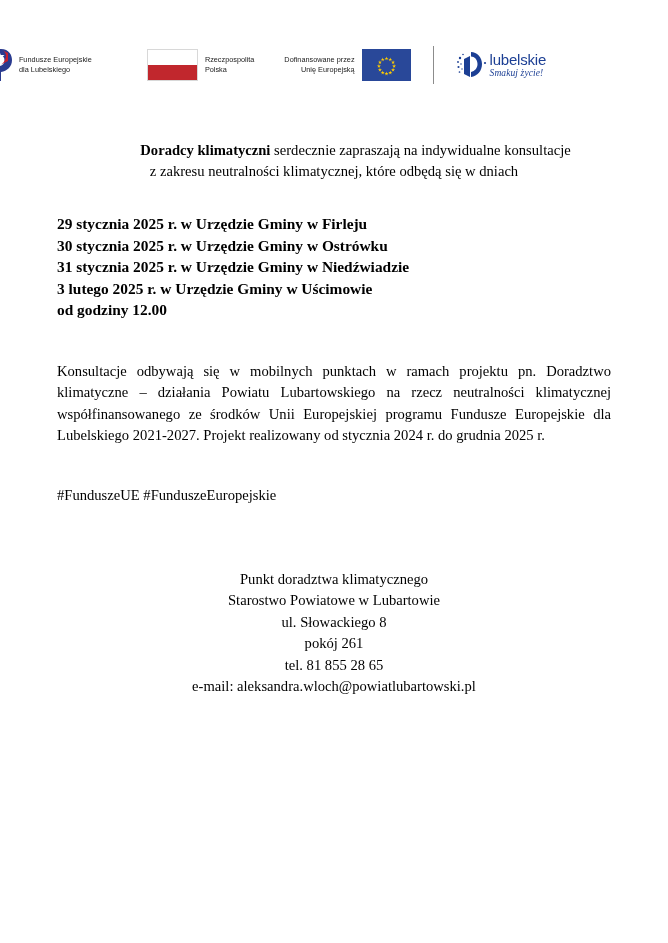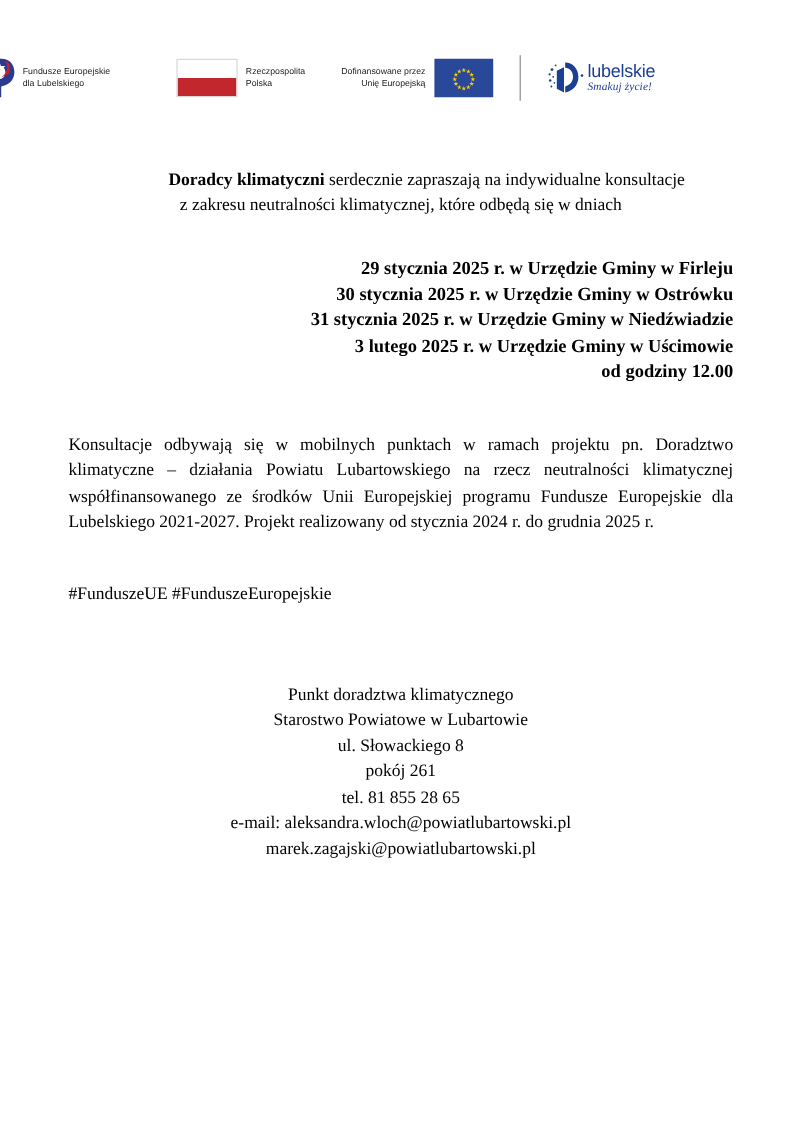--- a/index.html
+++ b/index.html
@@ -151,21 +151,21 @@
     text-align: center;
     font-size: 14.6px;
     line-height: 21px;
   }
   .headline .strong {
     font-weight: bold;
     margin-left: 43px;
   }
 
   .dates {
-    text-align: right;
+    text-align: left;
     font-weight: bold;
     font-size: 15.4px;
     line-height: 21.5px;
     margin-top: 31px;
   }
 
   .body-para {
     text-align: justify;
     font-size: 14.6px;
     line-height: 21.5px;
@@ -290,16 +290,15 @@
 
   <div class="hashtags">#FunduszeUE #FunduszeEuropejskie</div>
 
   <div class="contact">
     <div>Punkt doradztwa klimatycznego</div>
     <div>Starostwo Powiatowe w Lubartowie</div>
     <div>ul. Słowackiego 8</div>
     <div>pokój 261</div>
     <div>tel. 81 855 28 65</div>
     <div>e-mail: aleksandra.wloch@powiatlubartowski.pl</div>
-    <div>marek.zagajski@powiatlubartowski.pl</div>
   </div>
 
 </div>
 
 </body></html>

